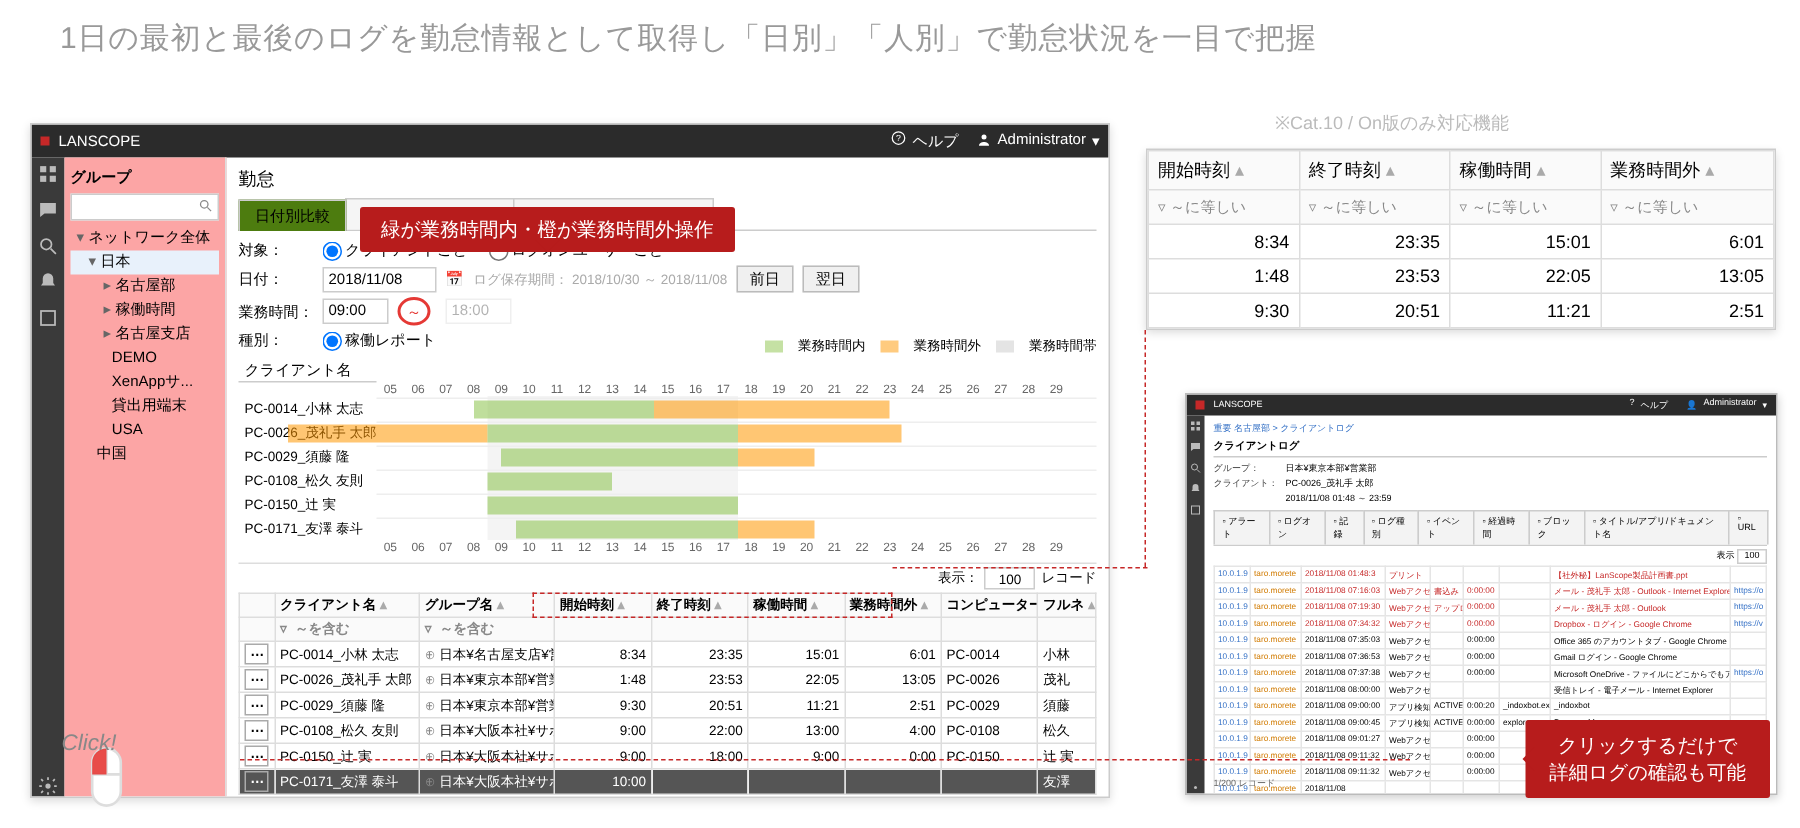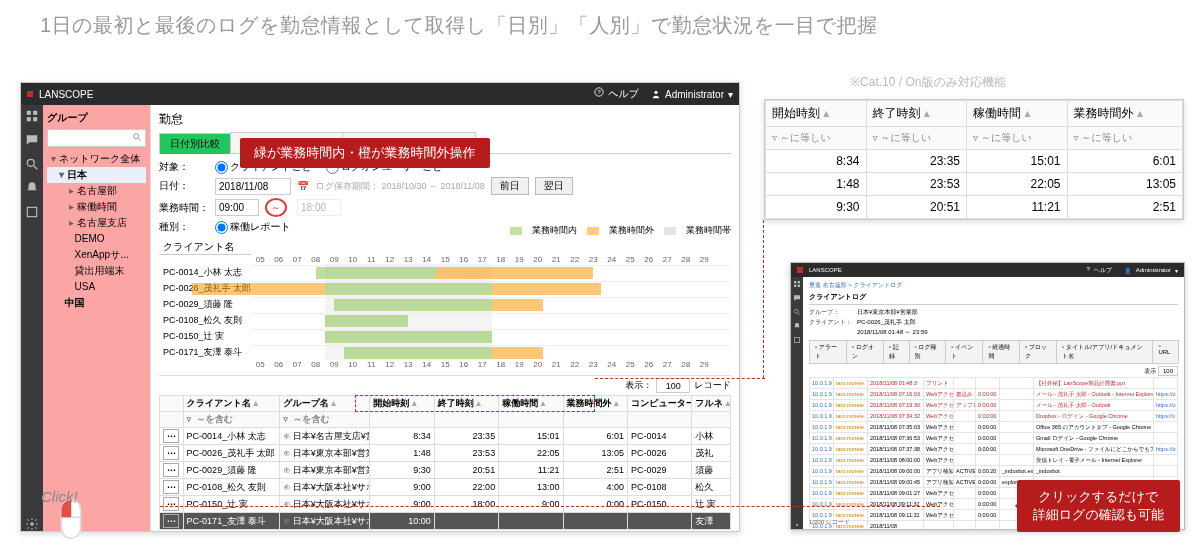--- a/index.html
+++ b/index.html
@@ -66,33 +66,33 @@
     background:#fca5a5;
     font-size:10px;
   }
   .sidebar .sb-title { font-weight:600; margin-bottom:4px; }
   .sidebar .sb-search { width:100%; height:18px; border:1px solid #ccc; margin-bottom:4px; font-size:10px; padding:0 3px; }
   .sb-search-wrap { position:relative; }
   .sb-search-wrap .mag { position:absolute; right:4px; top:3px; width:10px;height:10px; fill:#888; pointer-events:none; }
   .tree { list-style:none; }
   .tree li { padding:1px 0 1px 4px; white-space:nowrap; line-height:14px; }
   .tree .lvl1 { padding-left:4px; }
-  .tree .lvl2 { padding-left:12px;font-weight:bold; }
+  .tree .lvl2 { padding-left:12px; }
   .tree .lvl3 { padding-left:22px; }
   .tree .sel { background:#e8f1fb; }
   .tree .tw { display:inline-block; width:8px; color:#666; }
   
   .panel { flex:1; padding:6px 8px; overflow:hidden; position:relative; }
   .panel-title { font-size:12px; margin-bottom:4px; }
   .tabs { display:flex; gap:0; border-bottom:1px solid #ccc; margin-bottom:6px; }
   .tab {
     border:1px solid #ccc; border-bottom:none;
     padding:3px 10px; font-size:10px; background:#f5f5f5; margin-right:-1px;
   }
-  .tab.active { background:#22c55e; position:relative; top:1px; }
+  .tab.active { background:#4d7c0f; position:relative; top:1px; }
   .formrow { display:flex; align-items:center; gap:6px; margin-bottom:3px; font-size:10px; }
   .formrow .lbl { width:50px; }
   .formrow input[type=text] { border:1px solid #ccc; height:17px; padding:0 3px; font-size:10px; }
   .radio { display:inline-flex; align-items:center; gap:2px; margin-right:8px; }
   .btn { border:1px solid #bbb; background:#f0f0f0; padding:1px 8px; font-size:10px; height:18px; }
   .microtext { color:#aaa; font-size:9px; }
   .circle-red { display:inline-block; border:2px solid #e53935; border-radius:50%; padding:1px 4px 0; margin-right:4px; }
   
   .callout1 {
     position:absolute;

